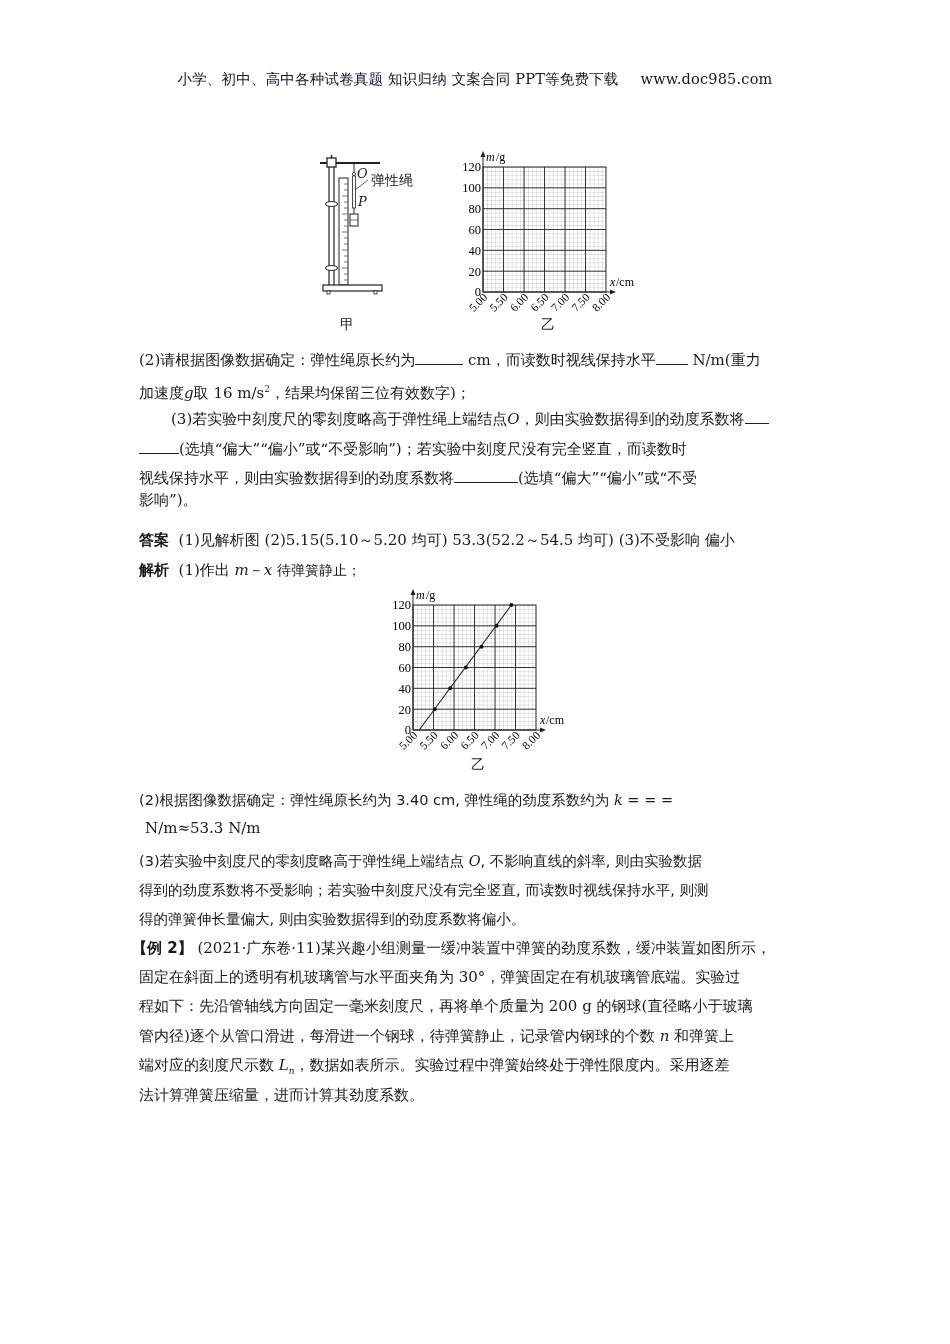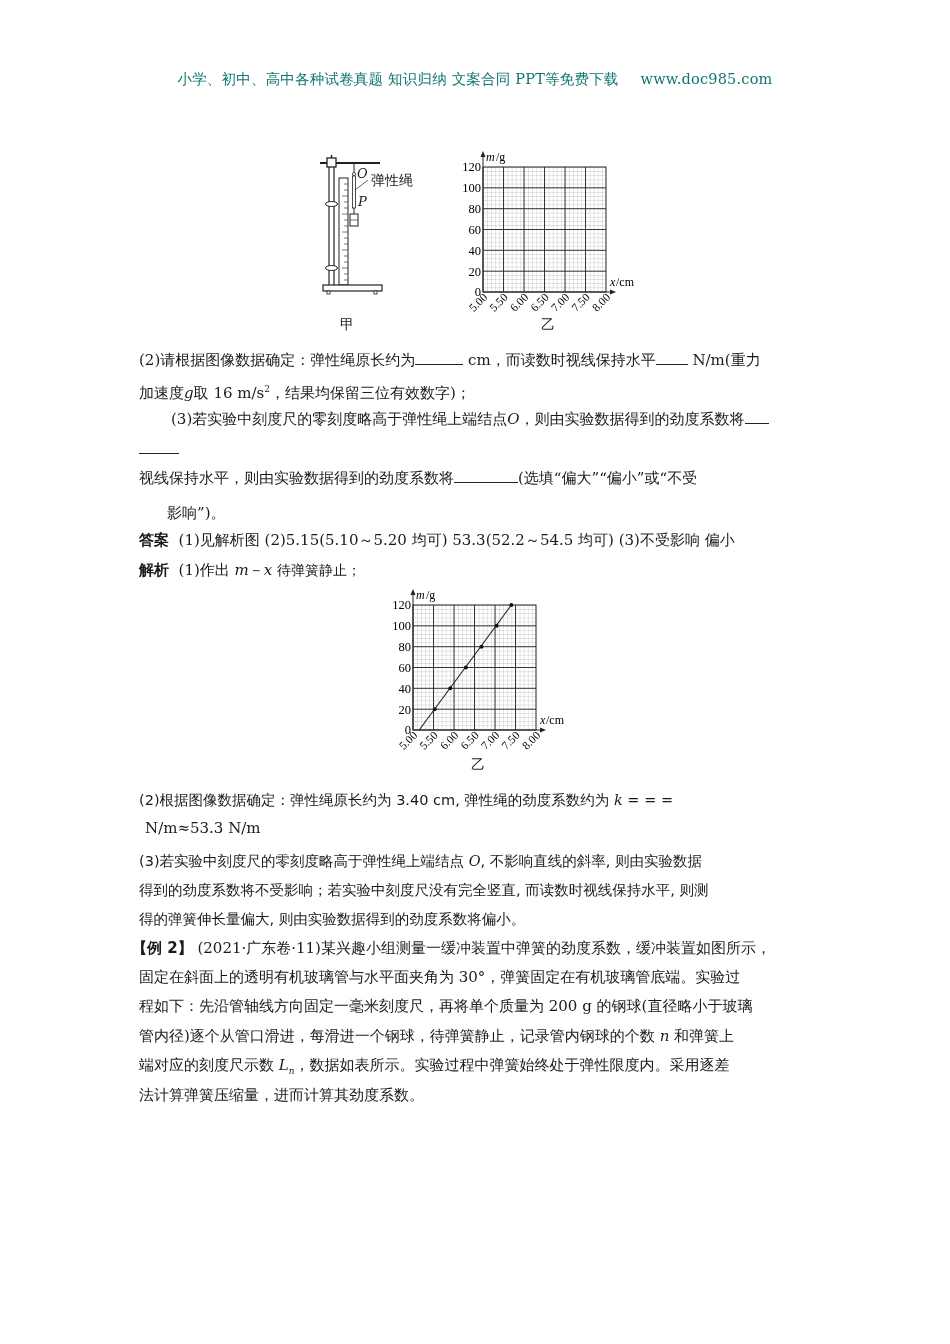--- a/index.html
+++ b/index.html
@@ -1,19 +1,19 @@
 <!DOCTYPE html>
 <html><head>
 <meta charset="utf-8">
 <style>
   html, body { margin:0; padding:0; background:#ffffff; }
   body { width:950px; height:1344px; position:relative; overflow:hidden;
          font-family:"DejaVu Serif","Liberation Serif",serif; color:#1a1a1a; }
   .header { position:absolute; top:70px; left:0; width:950px; text-align:center;
-            font-size:14.5px; color:#0f766e; letter-spacing:0.2px; }
+            font-size:14.5px; color:#0f172a; letter-spacing:0.2px; }
   .header .url { margin-left:22px; }
   .line { position:absolute; left:139px; width:680px; font-size:15px; line-height:20px; white-space:nowrap; }
   .i { font-style:italic; }
   .b { font-weight:bold; font-family:"DejaVu Sans","Liberation Sans",sans-serif; }
   .sans { font-family:"DejaVu Sans","Liberation Sans",sans-serif; font-size:14px; }
   .blank { display:inline-block; border-bottom:1px solid #222; height:14px; vertical-align:baseline; }
   .fig-label { position:absolute; font-size:14px; }
   svg text { font-family:"Liberation Serif","DejaVu Serif",serif; }
 </style>
 </head>
@@ -126,26 +126,26 @@
 <div class="line" style="top:350px;">
   <span>(2)请根据图像数据确定：弹性绳原长约为</span><span class="blank" style="width:48px;"></span><span> cm，而读数时视线保持水平</span><span class="blank" style="width:32px;"></span><span> N/m(重力</span>
 </div>
 <div class="line" style="top:379px;">
   <span>加速度</span><span class="i">g</span><span>取 16 m/s</span><sup style="font-size:9px">2</sup><span>，结果均保留三位有效数字)；</span>
 </div>
 <div class="line" style="top:409px;margin-left:32px;">
   <span>(3)若实验中刻度尺的零刻度略高于弹性绳上端结点</span><span class="i">O</span><span>，则由实验数据得到的劲度系数将</span><span class="blank" style="width:24px;"></span>
 </div>
 <div class="line" style="top:439px;">
-  <span class="blank" style="width:40px;"></span>
+  <span class="blank" style="width:40px;"></span><span>(选填“偏大”“偏小”或“不受影响”)；若实验中刻度尺没有完全竖直，而读数时</span>
 </div>
 <div class="line" style="top:468px;">
   <span>视线保持水平，则由实验数据得到的劲度系数将</span><span class="blank" style="width:64px;"></span><span>(选填“偏大”“偏小”或“不受</span>
 </div>
-<div class="line" style="top:503px;margin-left:28px;">
+<div class="line" style="top:490px;">
   <span>影响”)。</span>
 </div>
 
 <div class="line" style="top:530px;">
   <span class="b">答案</span>&nbsp;&nbsp;<span>(1)见解析图    (2)5.15(5.10～5.20 均可)    53.3(52.2～54.5 均可)    (3)不受影响    偏小</span>
 </div>
 
 <div class="line" style="top:560px;">
   <span class="b">解析</span>&nbsp;&nbsp;<span>(1)作出</span> <span class="i">m</span><span>－</span><span class="i">x</span> <span class="sans">待弹簧静止；</span>
 </div>

